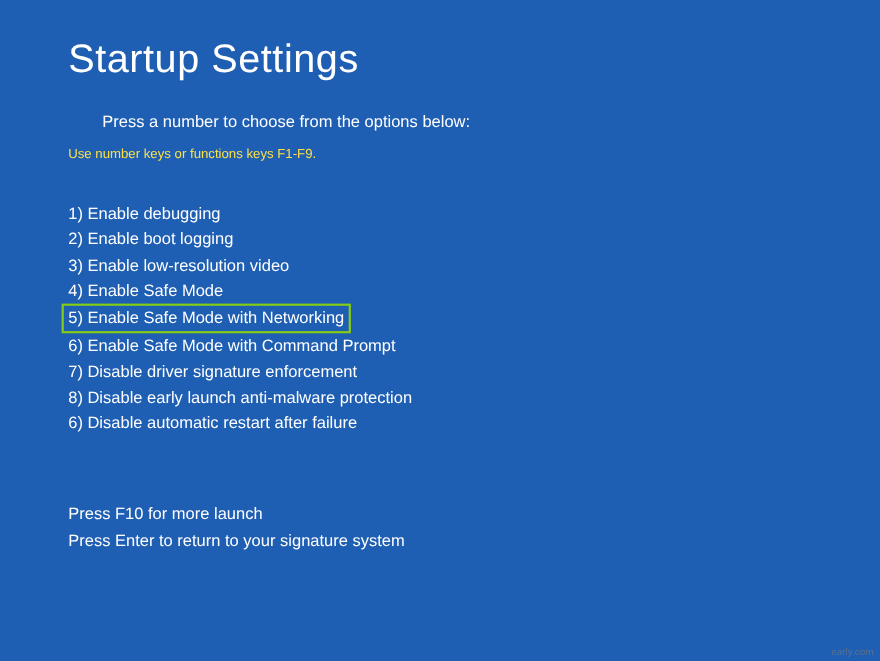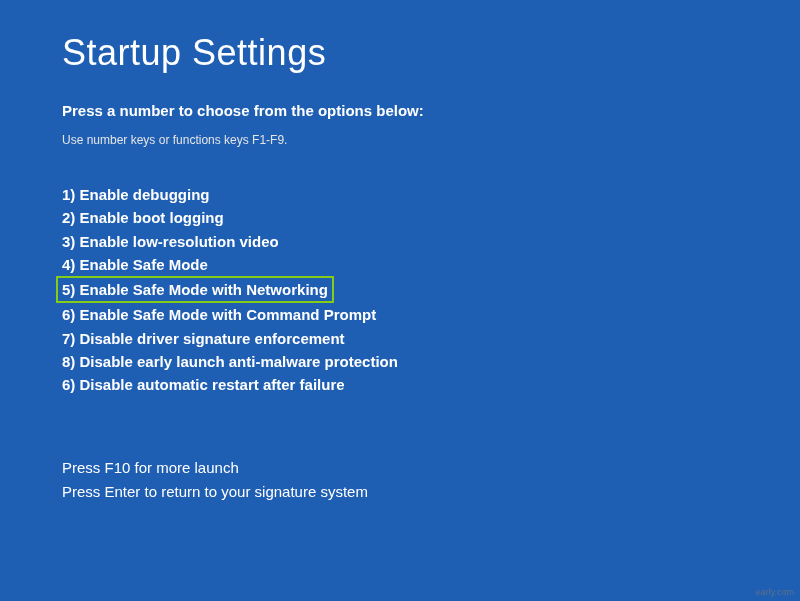--- a/index.html
+++ b/index.html
@@ -21,35 +21,36 @@
       padding-top: 32px;
     }
     .title {
       font-size: 36px;
       font-weight: 300;
       letter-spacing: 0.5px;
       margin-bottom: 28px;
     }
     .subtitle {
       font-size: 15px;
-      font-weight: 700;
+      font-weight: 400;
       margin-bottom: 14px;
+      margin-left: 31px;
     }
     .hint {
       font-size: 12px;
       font-weight: 400;
-      color: #e5e5e5;
+      color: #fde047;
       margin-bottom: 36px;
     }
     .options {
       margin-bottom: 60px;
     }
     .option {
       font-size: 15px;
-      font-weight: 700;
+      font-weight: 400;
       line-height: 1.55;
       display: inline-block;
     }
     .option-row {
       display: block;
     }
     .highlighted {
       border: 2px solid #84cc16;
       display: inline-block;
       padding: 0 4px;

